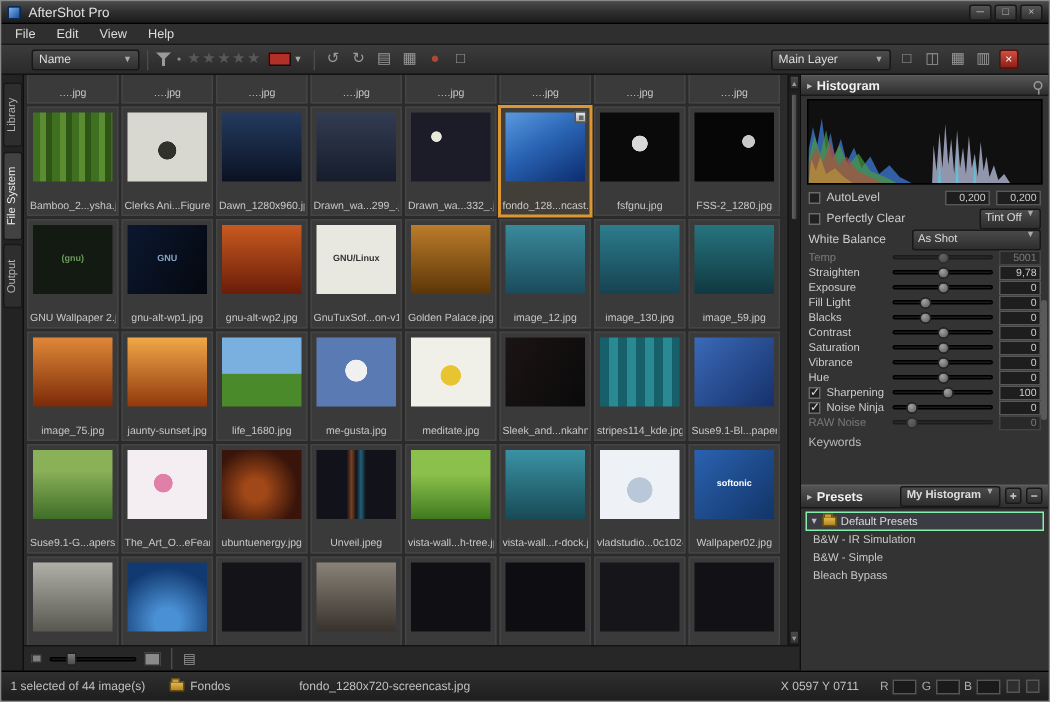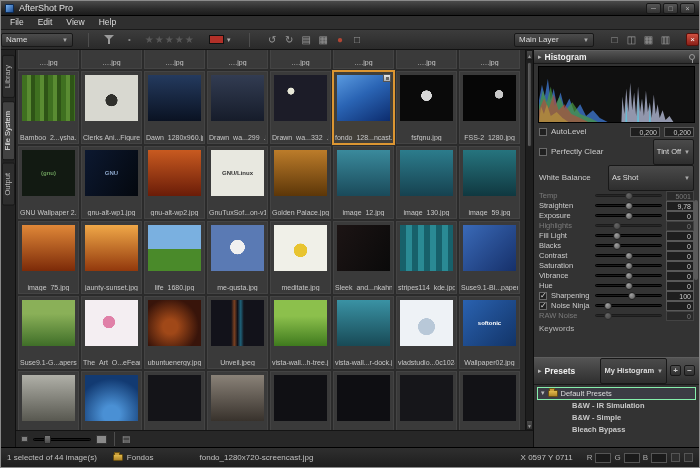--- a/index.html
+++ b/index.html
@@ -10,21 +10,21 @@
   .titlebar { flex:0 0 15px; background:linear-gradient(#4a4a4a,#2c2c2c 55%,#1b1b1b); display:flex; align-items:center; padding:0 4px; color:#e0e0e0; font-size:9px; border-bottom:1px solid #000; }
   .app-icon { width:9px; height:9px; margin-right:5px; background:linear-gradient(135deg,#7ab4f0,#1c4c92); border:1px solid #0a2a55; border-radius:1px; }
   .win-btns { margin-left:auto; display:flex; gap:2px; }
   .win-btn { width:15px; height:11px; background:linear-gradient(#565656,#313131); border:1px solid #181818; border-radius:2px; color:#bbb; font-size:7px; line-height:9px; text-align:center; }
 
   
   .menubar { flex:0 0 13px; background:#2f2f2f; border-bottom:1px solid #1a1a1a; display:flex; align-items:center; padding-left:2px; }
   .menu-item { padding:0 7px; font-size:8.5px; color:#ddd; line-height:13px; }
 
   
-  .toolbar { flex:0 0 20px; background:linear-gradient(#3c3c3c,#2a2a2a); border-bottom:1px solid #121212; display:flex; align-items:center; padding:0 0; gap:13px; }
+  .toolbar { flex:0 0 20px; background:linear-gradient(#3c3c3c,#2a2a2a); border-bottom:1px solid #121212; display:flex; align-items:center; padding:0 20px; gap:3px; }
   .dd { height:14px; background:linear-gradient(#4c4c4c,#2f2f2f); border:1px solid #181818; border-radius:2px; display:flex; align-items:center; gap:4px; padding:0 4px; font-size:8px; color:#ddd; }
   .dd-sort { width:72px; }
   .dd-layer { width:80px; }
   .dd-arrow { margin-left:auto; font-size:6px; color:#aaa; }
   .sep { width:1px; height:14px; background:#181818; border-right:1px solid #4d4d4d; margin:0 2px; }
   .tb-icon { width:15px; height:14px; color:#9a9a9a; font-size:10px; line-height:14px; text-align:center; }
   .dot { color:#8a8a8a; font-size:8px; padding:0 1px; }
   .star { color:#585858; font-size:10px; line-height:14px; }
   .stars { display:flex; gap:1px; }
   .swatch-wrap { display:flex; align-items:center; gap:2px; padding:0 2px; }
@@ -76,36 +76,36 @@
   .tri { color:#bbb; font-size:7px; font-weight:normal; }
   .pin { margin-left:auto; width:6px; height:6px; border:1px solid #999; border-radius:50%; position:relative; }
   .pin::after { content:""; position:absolute; left:2px; top:5px; width:1px; height:3px; background:#999; }
   .histogram-box { flex:0 0 56px; margin:2px 4px; background:#101010; border:1px solid #000; }
   .hist-svg { display:block; width:100%; height:100%; }
   .ctl-row { flex:0 0 14px; display:flex; align-items:center; gap:4px; padding:0 5px; color:#ccc; font-size:8px; }
   .checkbox { width:8px; height:8px; background:#202020; border:1px solid #6a6a6a; position:relative; flex:0 0 8px; }
   .checkbox.checked::after { content:"✓"; position:absolute; top:-2px; left:0; color:#ddd; font-size:8px; }
   .val-box { width:30px; height:10px; background:#1e1e1e; border:1px solid #585858; font-size:7px; color:#ccc; text-align:right; padding:0 2px; line-height:9px; }
   .val-box.first { margin-left:auto; }
-  .mini-dd { height:26px; background:linear-gradient(#4a4a4a,#2e2e2e); border:1px solid #181818; border-radius:2px; display:flex; align-items:center; gap:3px; padding:0 3px; font-size:7.5px; color:#ddd; margin-left:auto; }
+  .mini-dd { height:14px; background:linear-gradient(#4a4a4a,#2e2e2e); border:1px solid #181818; border-radius:2px; display:flex; gap:3px; padding:0 3px; font-size:7.5px; color:#ddd; margin-left:auto; }
   .mini-dd.wb { width:86px; }
   .slider-row { flex:0 0 13px; display:flex; align-items:center; gap:4px; padding:0 5px; }
   .slider-row.dim { opacity:.45; }
   .s-label { flex:0 0 52px; font-size:7.5px; color:#ccc; white-space:nowrap; overflow:hidden; }
   .checkbox + .s-label { flex:0 0 40px; }
   .s-track { flex:1; height:3px; background:#1a1a1a; border:1px solid #000; border-radius:2px; position:relative; }
   .s-handle { position:absolute; top:-3px; width:8px; height:8px; border-radius:50%; background:radial-gradient(circle at 35% 30%,#a2a2a2,#555); border:1px solid #222; }
   .s-value { flex:0 0 28px; height:10px; background:#1e1e1e; border:1px solid #585858; font-size:7px; color:#ccc; text-align:right; padding:0 2px; line-height:9px; }
   .keywords-area { flex:0 0 36px; padding:3px 5px; color:#bbb; font-size:8px; }
   .mini-btn { width:11px; height:11px; background:linear-gradient(#4c4c4c,#2f2f2f); border:1px solid #181818; border-radius:2px; color:#ccc; font-size:8px; line-height:10px; text-align:center; }
   .presets-tree { flex:1; overflow:hidden; padding-top:2px; }
   .preset-folder { height:13px; margin:0 3px; background:#3c3c44; border:1px solid #86efac; display:flex; align-items:center; gap:3px; padding:0 3px; color:#ddd; font-size:7.5px; }
   .folder-icon { width:10px; height:7px; background:linear-gradient(#e2ba4c,#b0862a); border:1px solid #6a5010; border-radius:1px; position:relative; margin-top:1px; flex:0 0 10px; }
   .folder-icon::before { content:""; position:absolute; top:-3px; left:0; width:4px; height:2px; background:#c89c38; border:1px solid #6a5010; border-bottom:none; }
-  .preset-item { height:12px; padding-left:38px; display:flex; align-items:center; color:#c8c8c8; font-size:7.5px;font-weight:bold; }
+  .preset-item { height:12px; padding-left:8px; display:flex; align-items:center; color:#c8c8c8; font-size:7.5px; }
   .rp-scroll-thumb { position:absolute; right:1px; top:150px; width:4px; height:80px; background:#5a5a5a; border-radius:2px; }
 
   
   .statusbar { flex:0 0 20px; background:linear-gradient(#2f2f2f,#1e1e1e); border-top:1px solid #000; display:flex; align-items:center; padding:0 6px; }
   .sb-text { font-size:8px; color:#c0c0c0; white-space:nowrap; }
   .sb-folder-icon { width:10px; height:7px; background:linear-gradient(#e2ba4c,#b0862a); border:1px solid #6a5010; border-radius:1px; position:relative; margin:0 4px 0 16px; }
   .sb-folder-icon::before { content:""; position:absolute; top:-3px; left:0; width:4px; height:2px; background:#c89c38; border:1px solid #6a5010; border-bottom:none; }
   .sb-file { margin-left:10px;padding-left:36px; }
   .sb-spacer { flex:1; }
   .rgb-group { display:flex; align-items:center; gap:3px; margin-left:14px; }
@@ -463,27 +463,20 @@
             </span>
             <span class="s-value">9,78</span>
           </div>
           <div class="slider-row">
             <span class="s-label">Exposure</span>
             <span class="s-track">
               <span class="s-handle" style="left: calc(50% - 4px);"></span>
             </span>
             <span class="s-value">0</span>
           </div>
-          <div class="slider-row dim">
-            <span class="s-label">Highlights</span>
-            <span class="s-track">
-              <span class="s-handle" style="left: calc(32% - 4px);"></span>
-            </span>
-            <span class="s-value">0</span>
-          </div>
           <div class="slider-row">
             <span class="s-label">Fill Light</span>
             <span class="s-track">
               <span class="s-handle" style="left: calc(32% - 4px);"></span>
             </span>
             <span class="s-value">0</span>
           </div>
           <div class="slider-row">
             <span class="s-label">Blacks</span>
             <span class="s-track">

